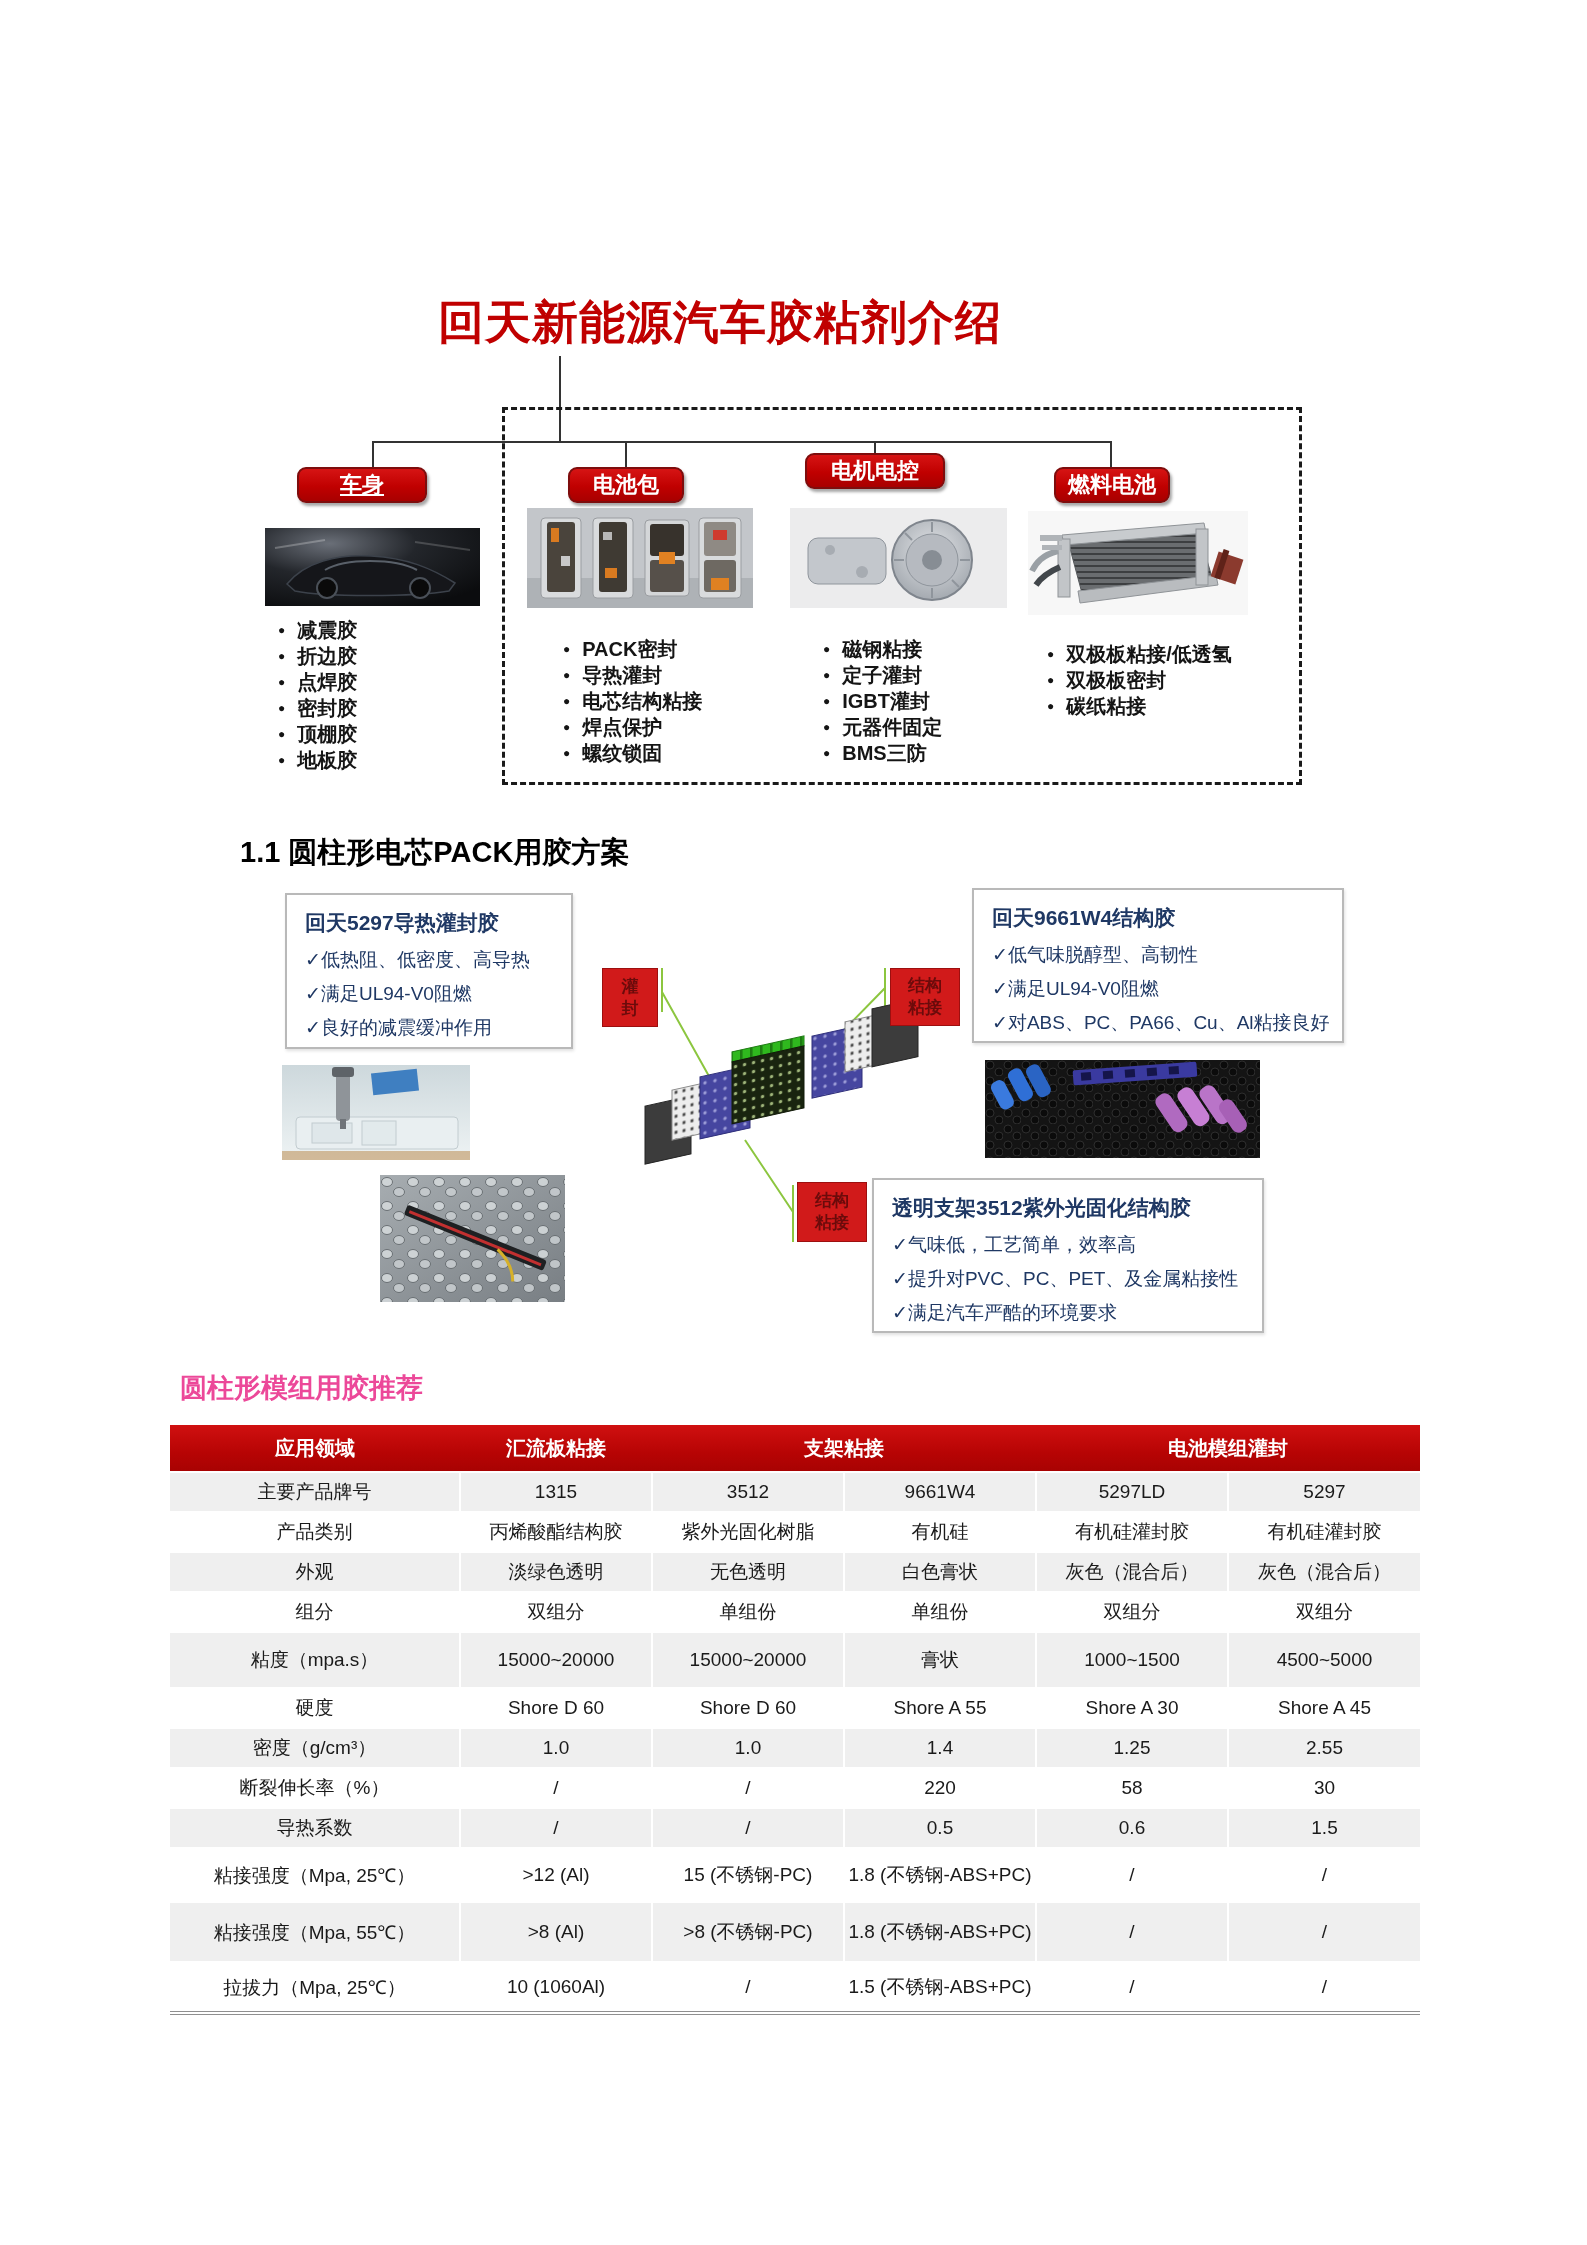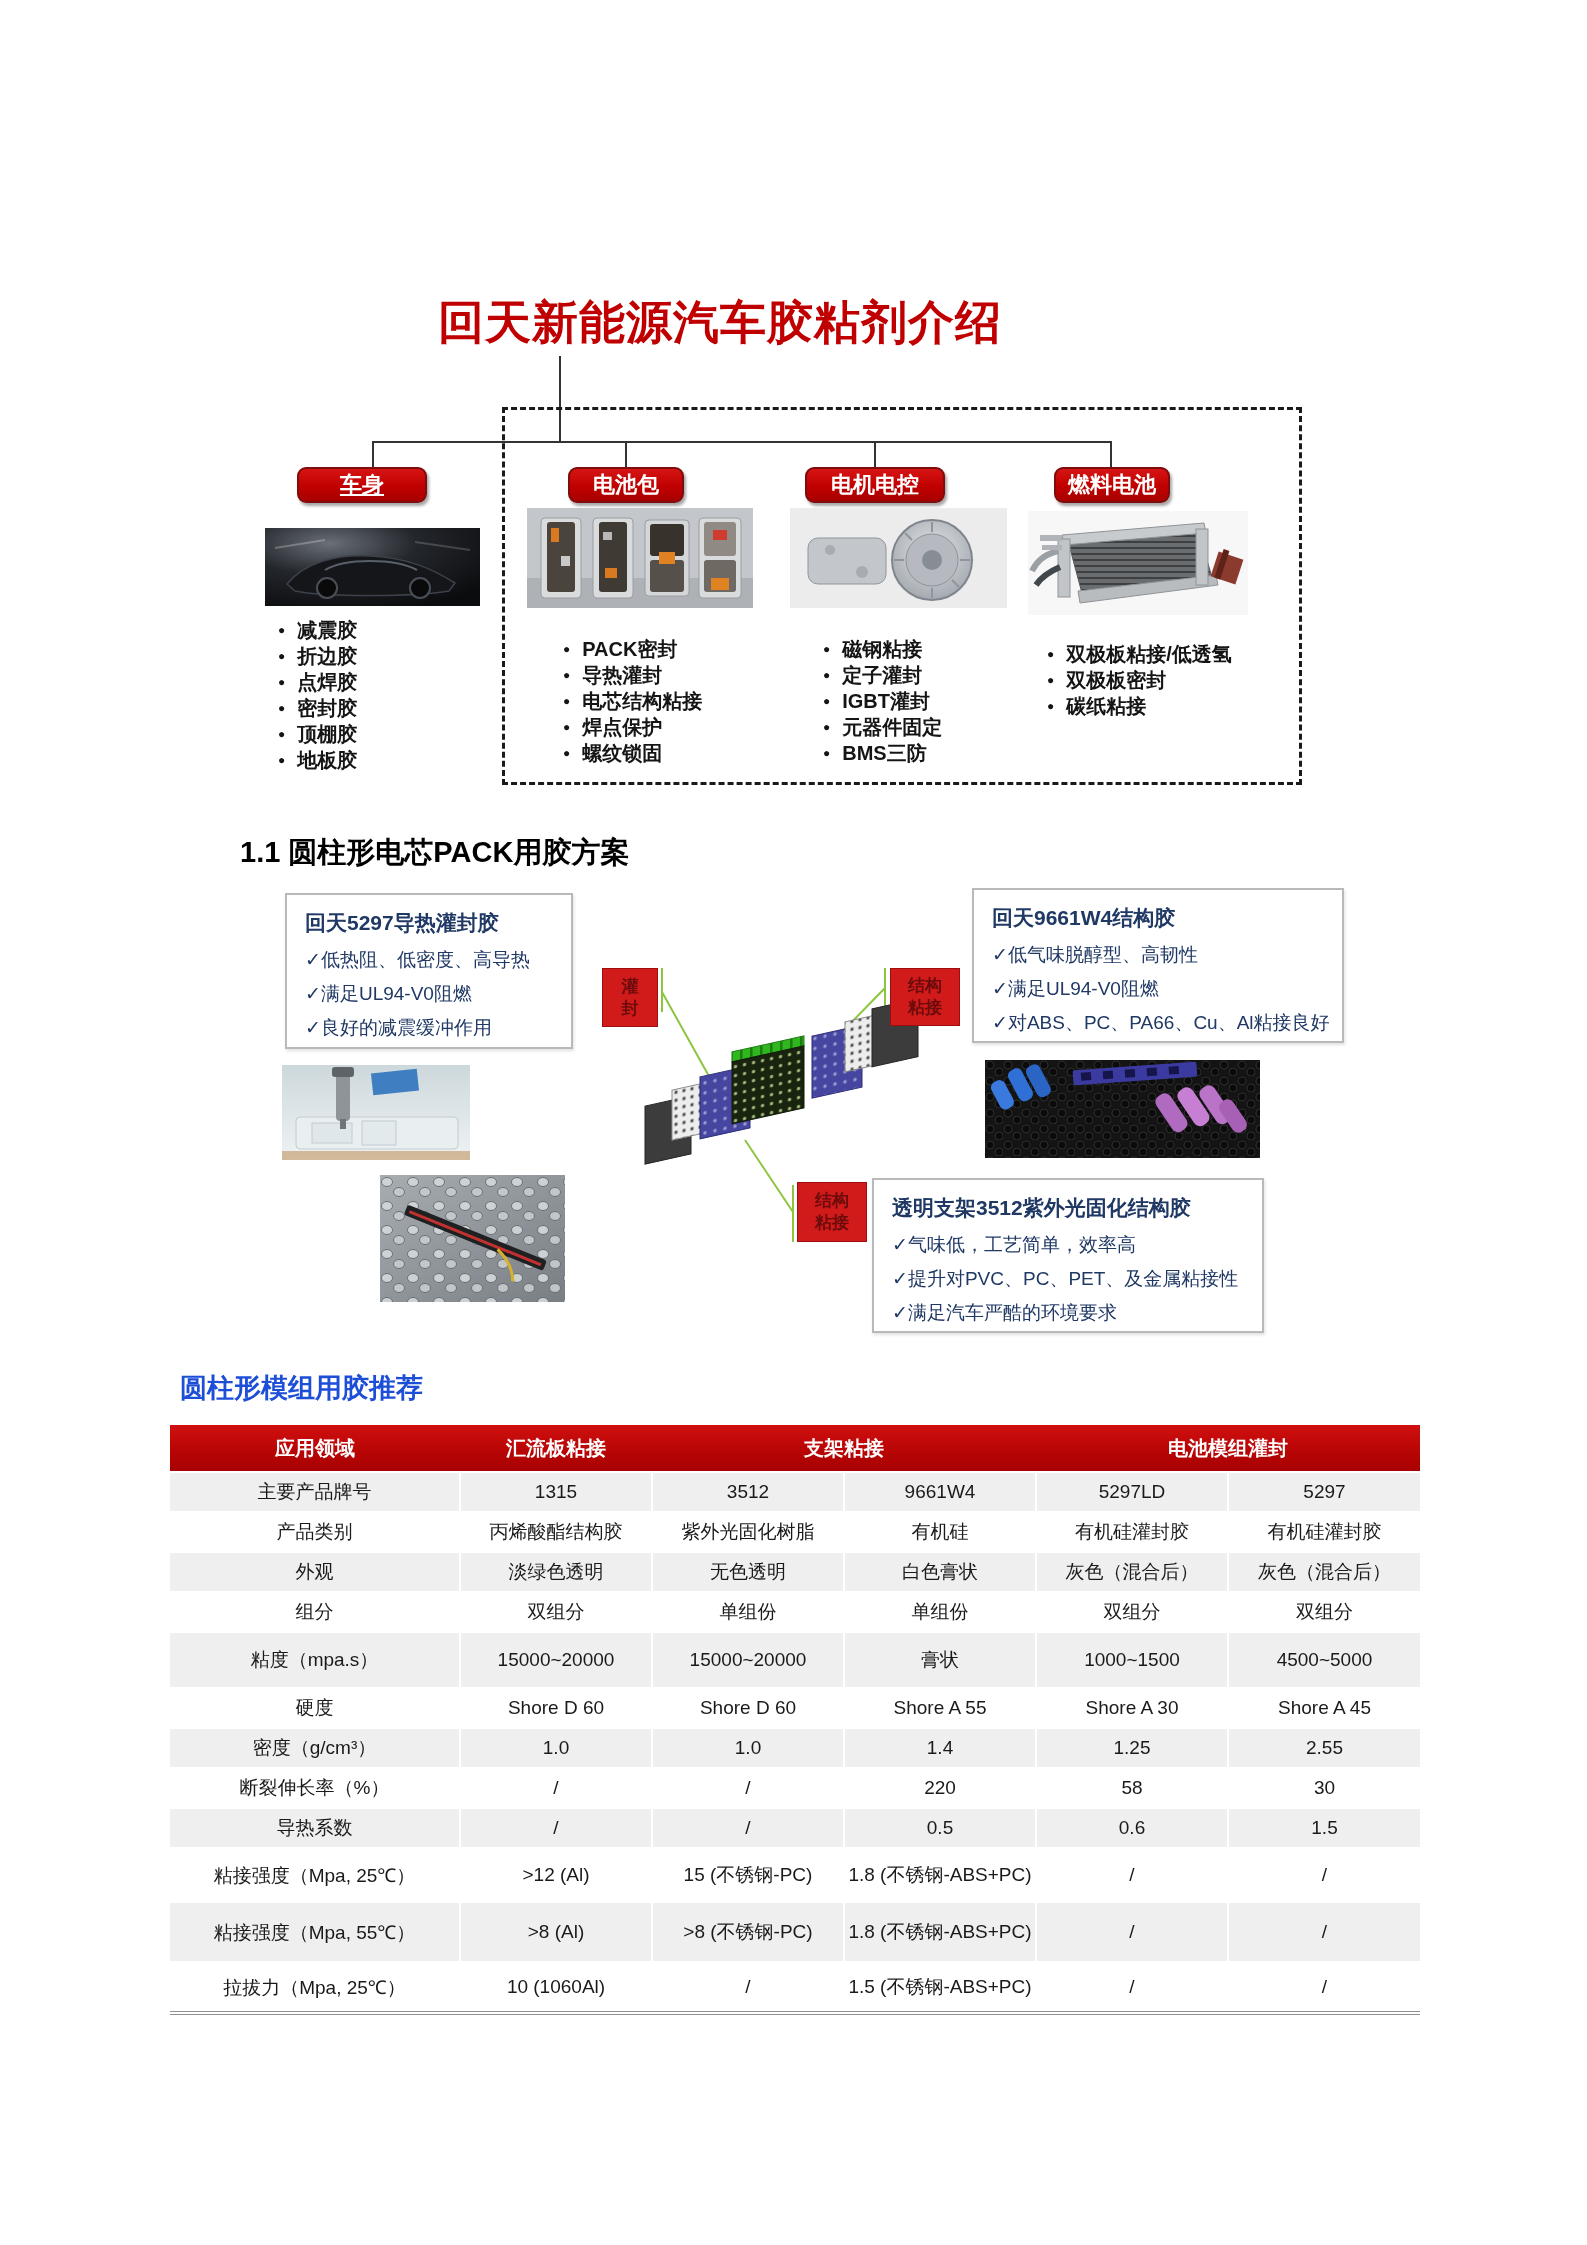--- a/index.html
+++ b/index.html
@@ -22,21 +22,21 @@
   .dashedbox{left:502px;top:407px;width:800px;height:378px;border:3px dashed #1a1a1a;
     box-sizing:border-box;background:transparent;}
 
   
   .cat{height:36px;border-radius:9px;border:2px solid #7e0d0d;box-sizing:border-box;
     background:linear-gradient(180deg,#d61414 0%,#c00000 55%,#a80000 100%);
     color:#fff;font-size:22px;font-weight:bold;text-align:center;line-height:31px;
     box-shadow:2px 3px 3px rgba(0,0,0,.35);}
   .cat1{left:297px;top:467px;width:130px;text-decoration:underline;}
   .cat2{left:568px;top:467px;width:116px;}
-  .cat3{left:805px;top:467px;width:140px;}
+  .cat3{left:805px;top:453px;width:140px;}
   .cat4{left:1054px;top:467px;width:116px;}
 
   
   .photo{display:block;}
 
   
   ul.blist{list-style:none;margin:0;padding:0;}
   ul.blist li{font-size:20px;font-weight:600;color:#151515;line-height:26px;white-space:nowrap;}
   ul.blist li::before{content:"●";font-size:12px;margin-right:12px;vertical-align:3px;}
   .list1{left:278px;top:617px;}
@@ -58,21 +58,21 @@
 
   
   .rlabel{background:#d11a1a;border:1px solid #9d0f0f;color:#6b0b0b;font-weight:bold;
     font-size:17px;line-height:22px;text-align:center;box-sizing:border-box;
     word-break:break-all;display:flex;align-items:center;justify-content:center;}
   .rl-potting{left:602px;top:968px;width:56px;height:59px;padding:4px 17px;}
   .rl-top{left:890px;top:968px;width:70px;height:58px;padding:4px 14px;}
   .rl-bottom{left:797px;top:1182px;width:70px;height:60px;padding:4px 14px;}
 
   
-  .tabletitle{left:180px;top:1370px;font-size:27px;font-weight:bold;color:#1d4ed8;}
+  .tabletitle{left:180px;top:1370px;font-size:27px;font-weight:bold;color:#ec4899;}
   .spectable{left:170px;top:1425px;}
   table{border-collapse:collapse;width:1250px;table-layout:fixed;
     font-family:"Liberation Sans", sans-serif;border-bottom:4px double #8f8f8f;}
   th{background:linear-gradient(180deg,#d01010 0%,#b70404 60%,#a80202 100%);
     color:#fff;font-size:20px;font-weight:bold;height:44px;text-align:center;}
   td{font-size:19px;color:#1a1a1a;text-align:center;vertical-align:middle;
     border-left:2px solid #fff;border-top:2px solid #fff;}
   td:first-child{border-left:none;}
   tr.gray td{background:#efefef;}
   tr.white td{background:#ffffff;}

